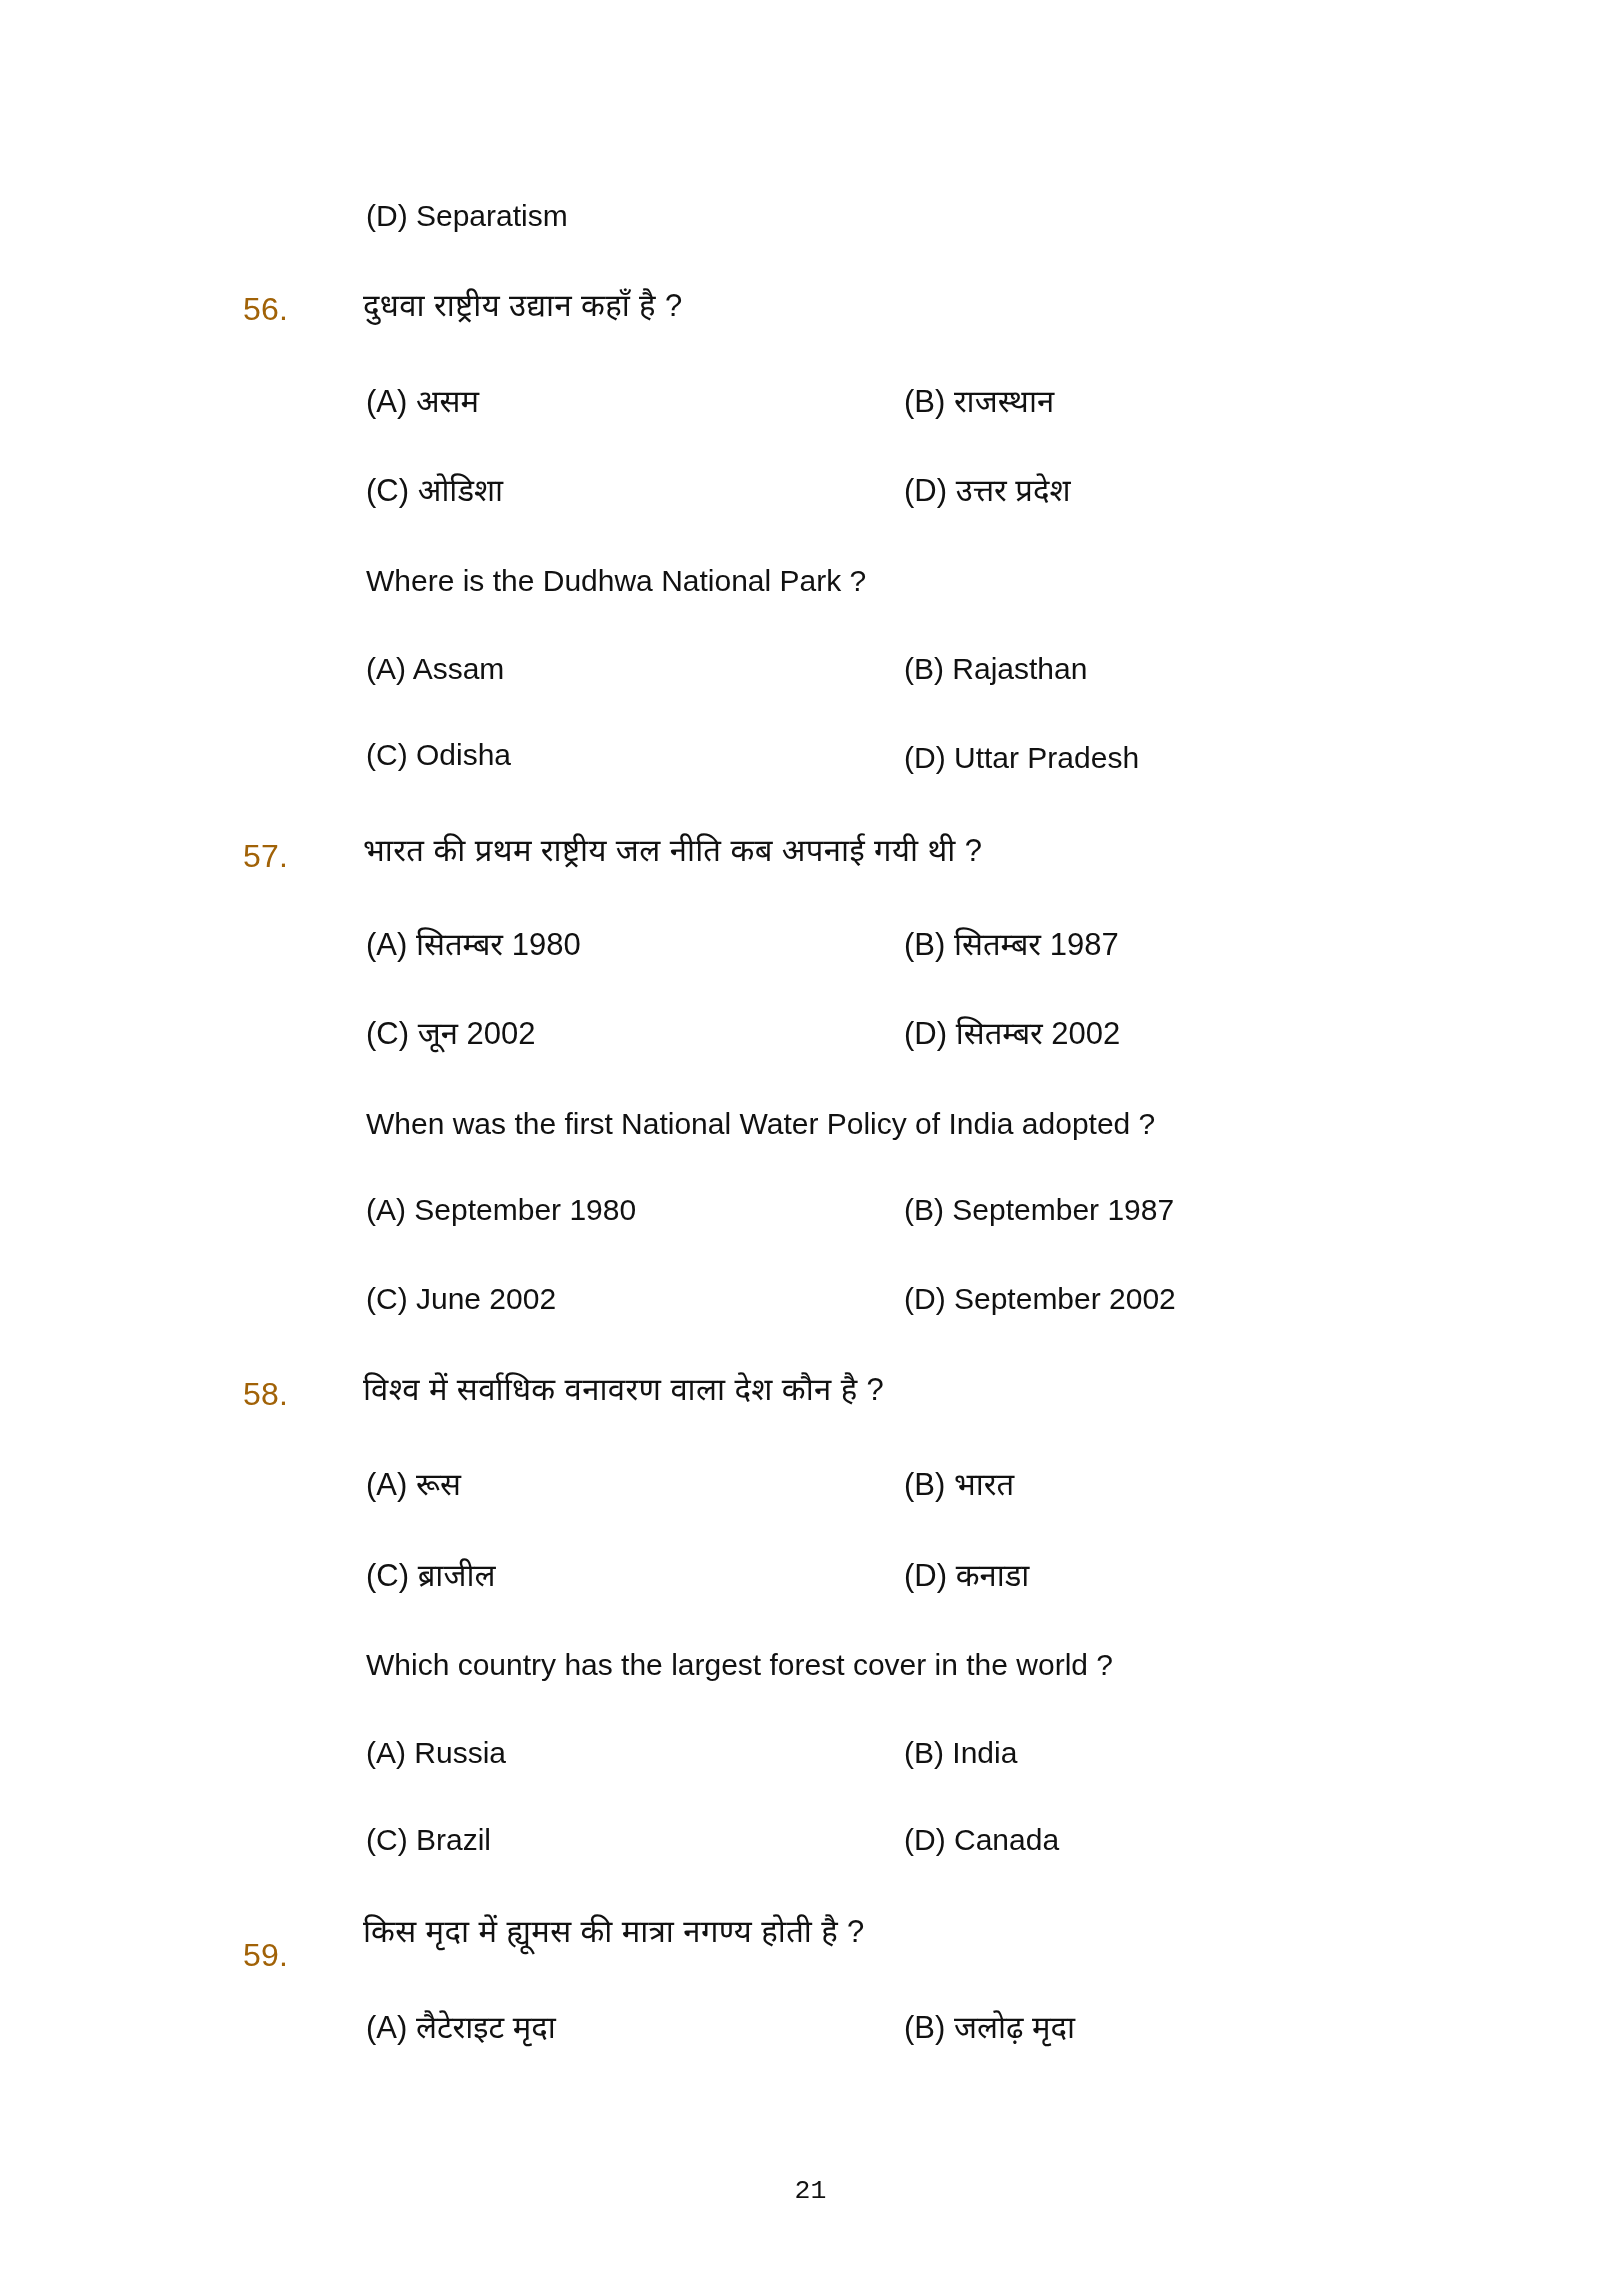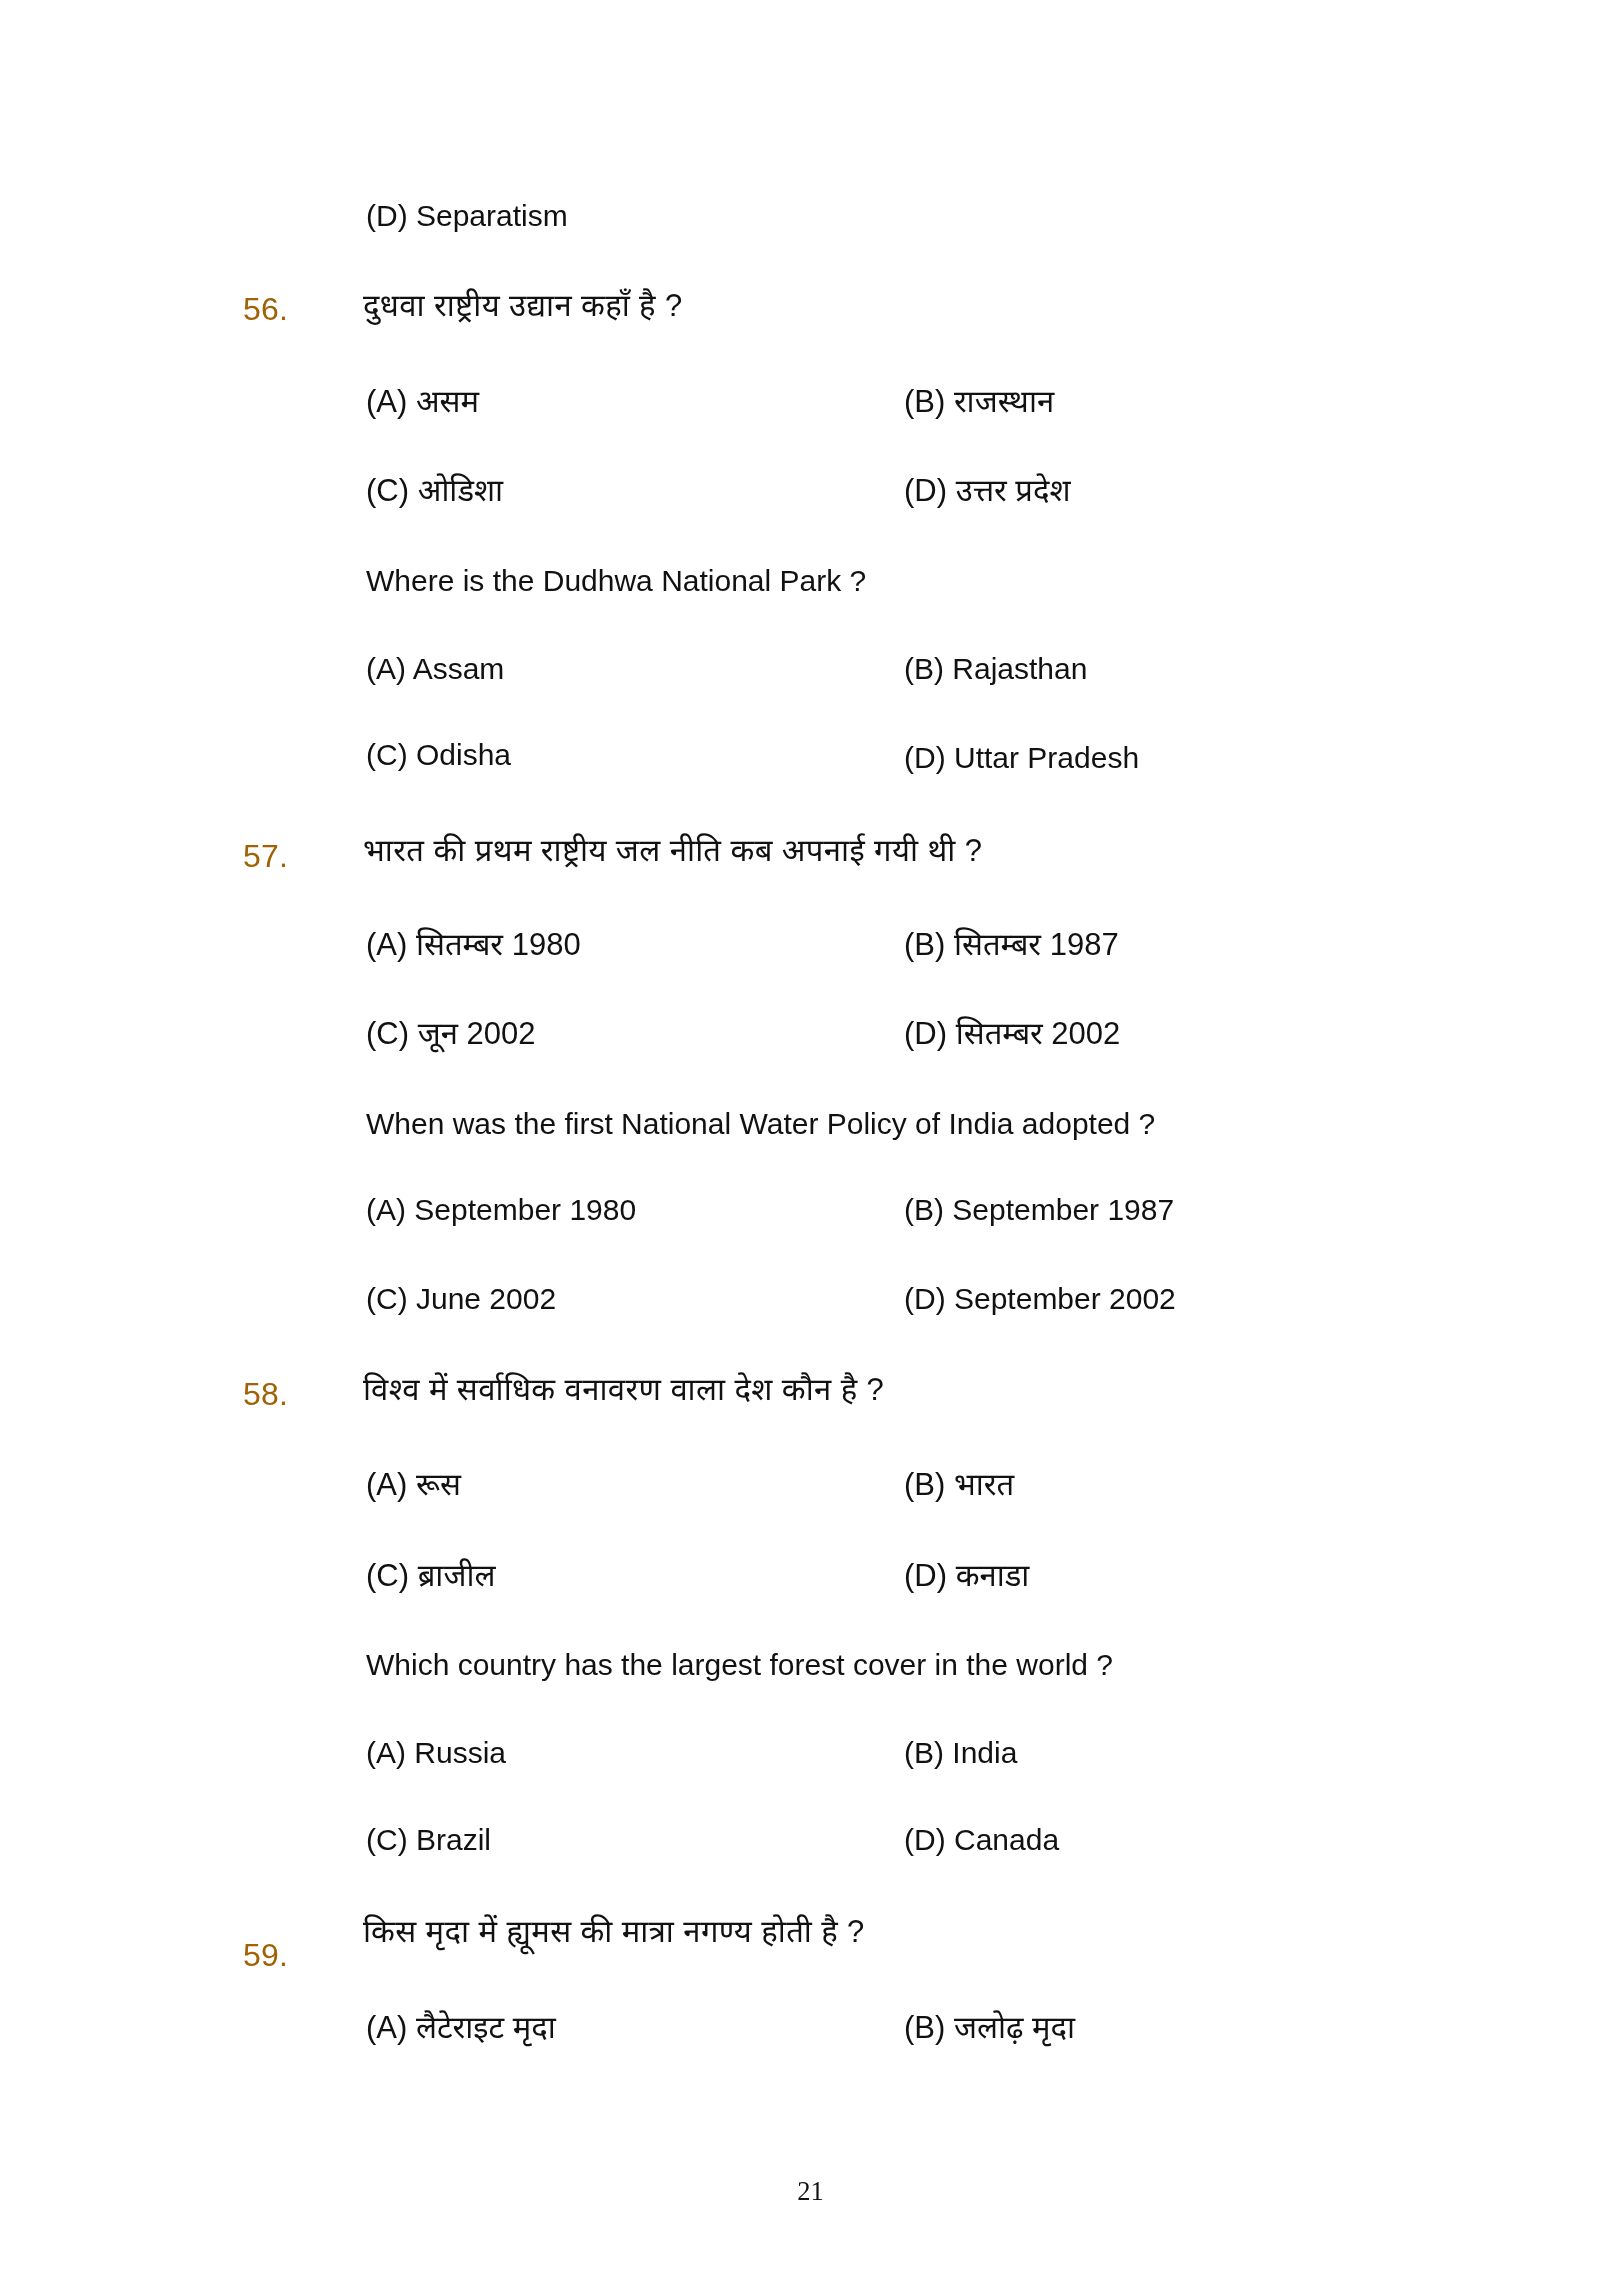--- a/index.html
+++ b/index.html
@@ -69,21 +69,21 @@
     left: 366px;
     font-size: 30px;
     color: #111;
   }
 
   .pagenum {
     position: absolute;
     left: 0;
     width: 1621px;
     text-align: center;
-    font-family: Liberation Serif, serif;
+    font-family: Liberation Mono, monospace;
     font-size: 26.5px;
     color: #111;
   }
 
   
   .content, .pagenum {
     filter: none;
   }
 </style>
 </head>

